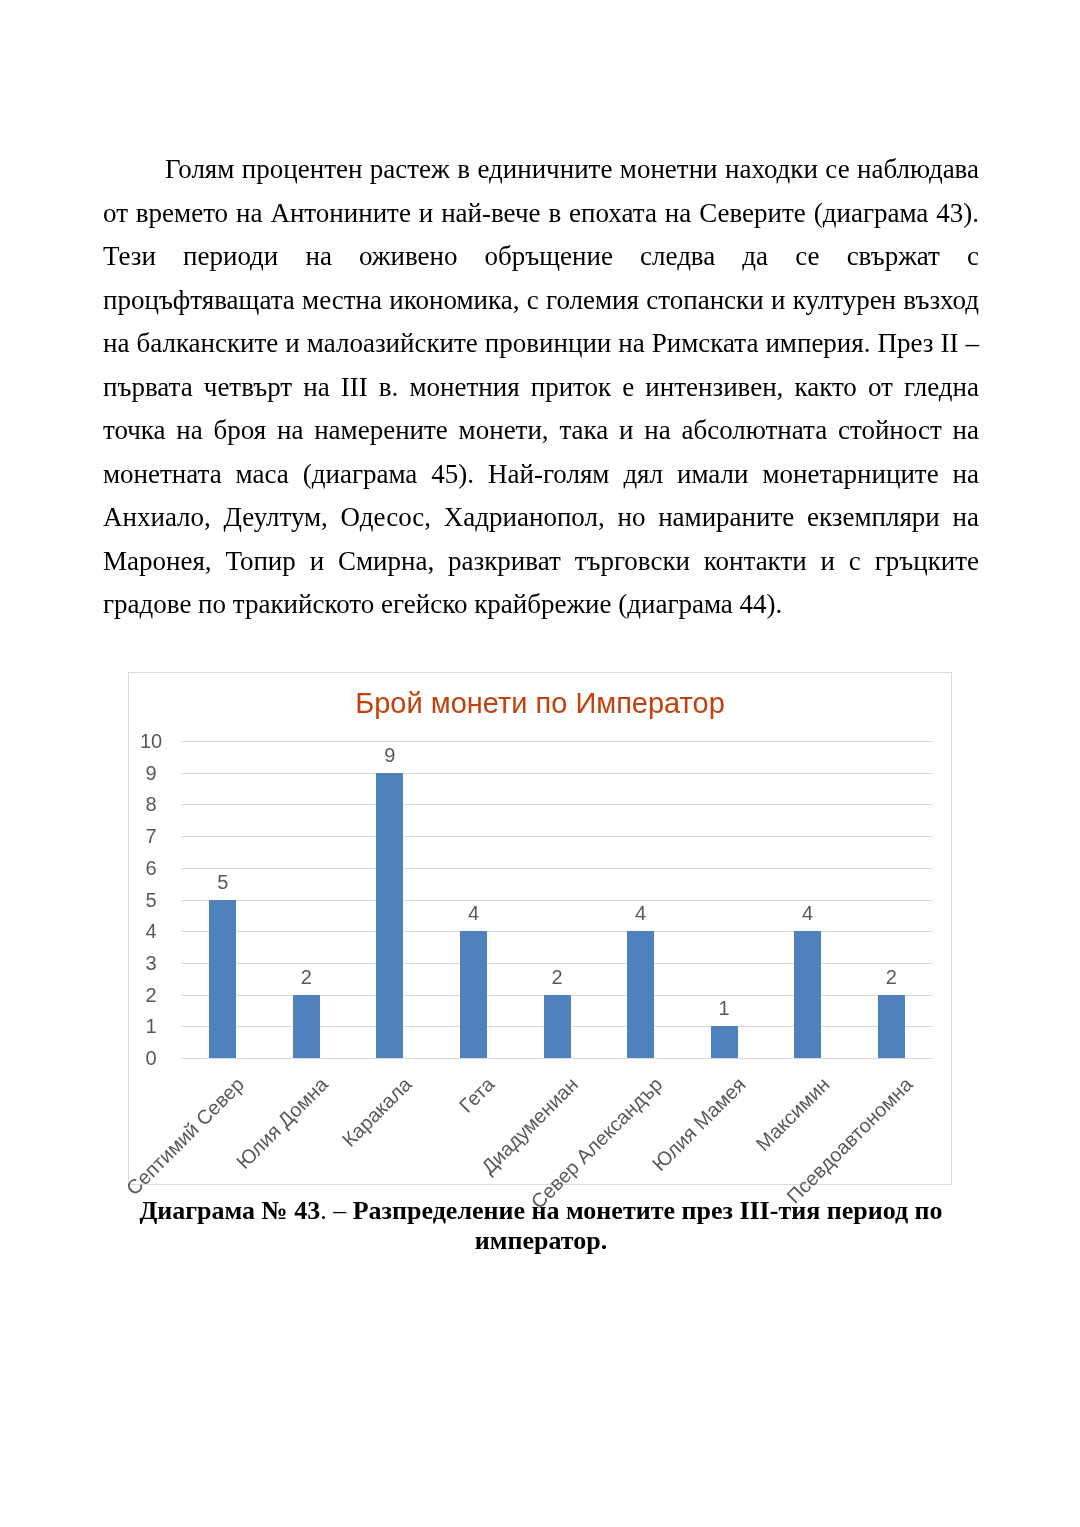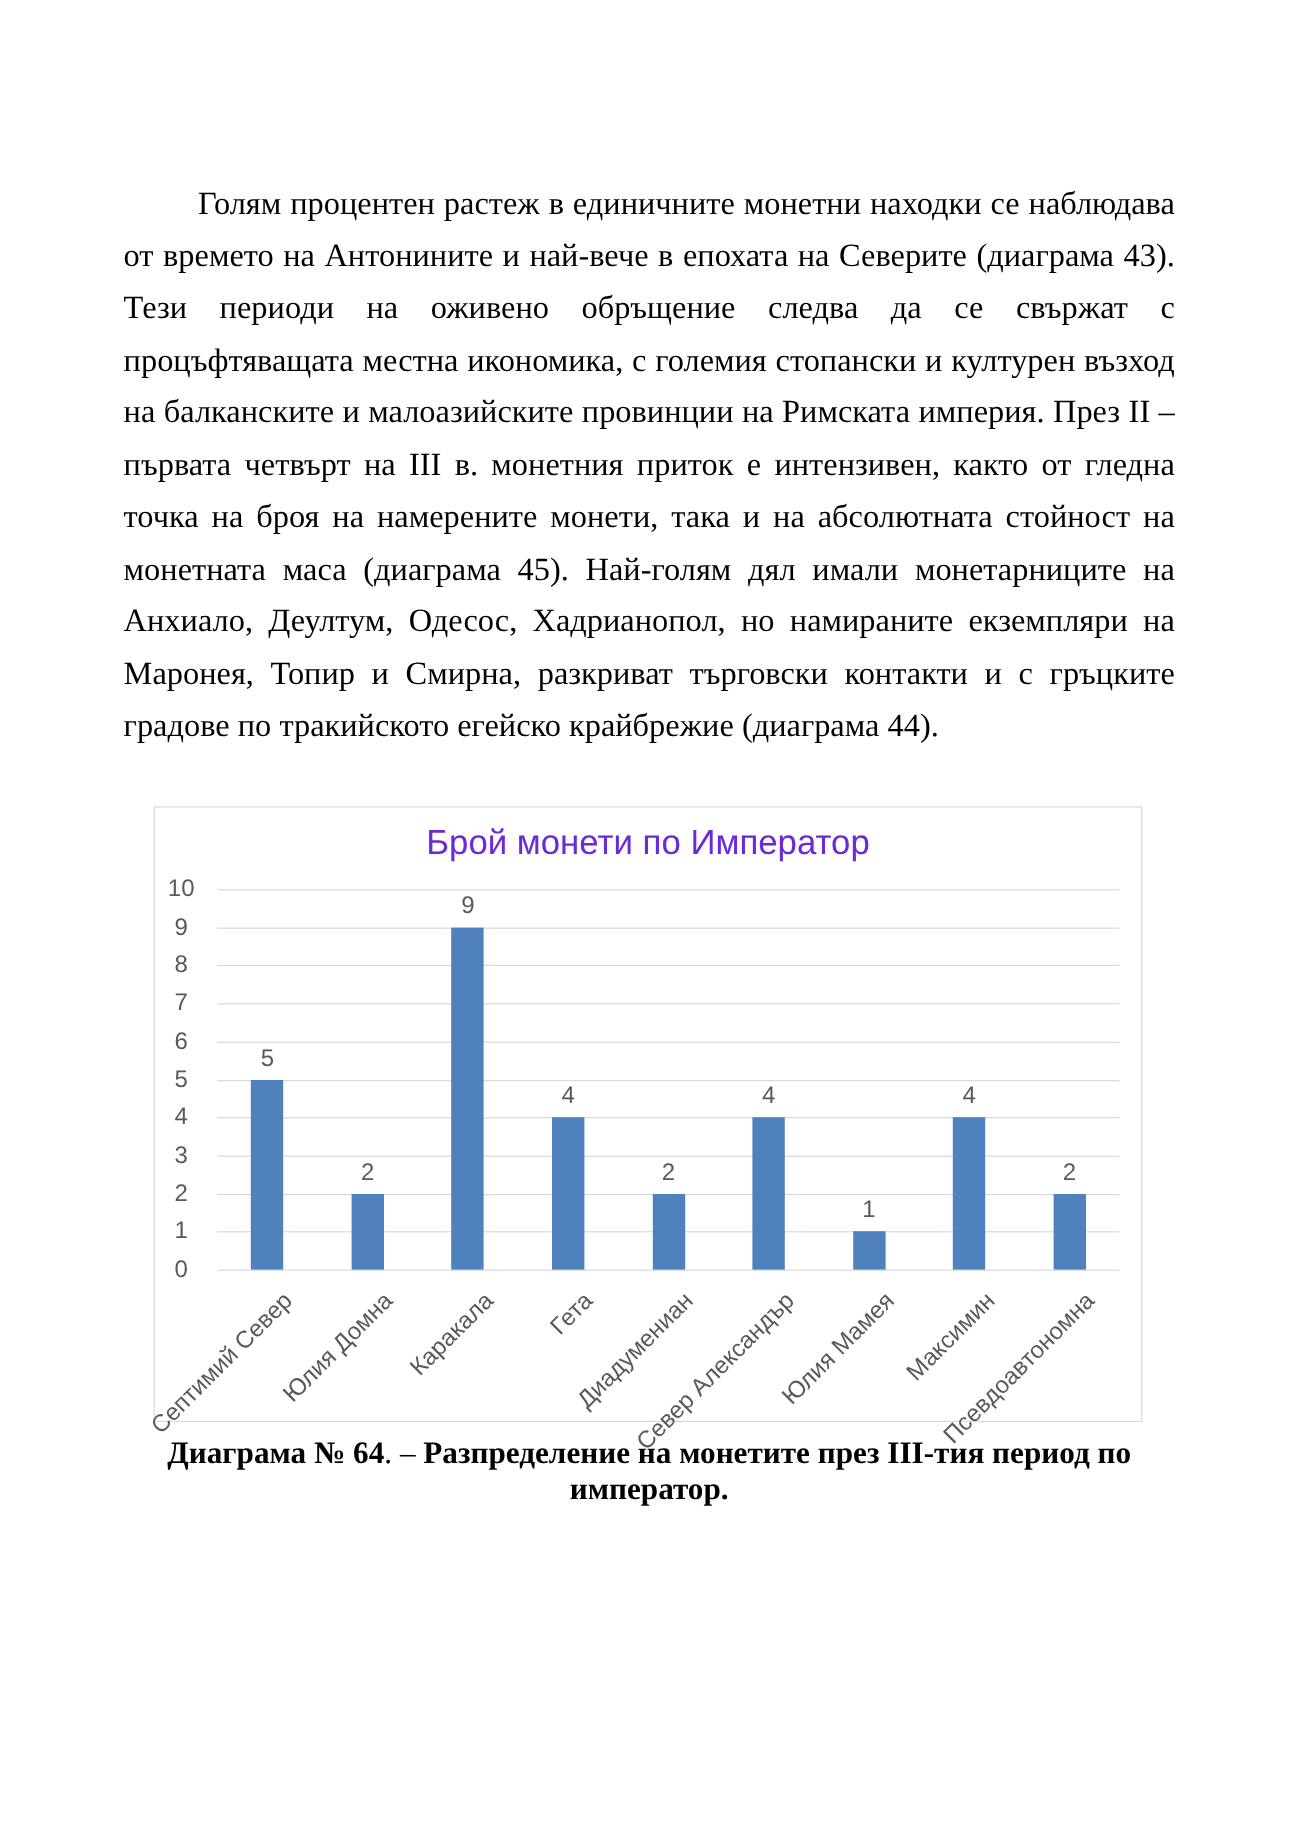--- a/index.html
+++ b/index.html
@@ -78,21 +78,21 @@
   .b { font-weight: bold; }
 </style>
 </head>
 <body>
 
 <div class="page">
 
   <p class="body-text">Голям процентен растеж в единичните монетни находки се наблюдава от времето на Антонините и най-вече в епохата на Северите (диаграма 43). Тези периоди на оживено обръщение следва да се свържат с процъфтяващата местна икономика, с големия стопански и културен възход на балканските и малоазийските провинции на Римската империя. През II – първата четвърт на III в. монетния приток е интензивен, както от гледна точка на броя на намерените монети, така и на абсолютната стойност на монетната маса (диаграма 45). Най-голям дял имали монетарниците на Анхиало, Деултум, Одесос, Хадрианопол, но намираните екземпляри на Маронея, Топир и Смирна, разкриват търговски контакти и с гръцките градове по тракийското егейско крайбрежие (диаграма 44).</p>
 
   <div class="chart-box" id="chart-box" style="border-color: rgb(217, 217, 217);">
-    <div class="chart-title" style="color: #6d28d9;">Брой монети по Император</div>
+    <div class="chart-title" style="color: #c2410c;">Брой монети по Император</div>
     <div id="plot-area"></div>
   <div class="gridline" style="top: 385px; background: rgb(217, 217, 217);"></div>
       <div class="ytick" style="top: 374px; color: rgb(89, 89, 89);">0</div>
       <div class="gridline" style="top: 353.3px; background: rgb(217, 217, 217);"></div>
       <div class="ytick" style="top: 342.3px; color: rgb(89, 89, 89);">1</div>
       <div class="gridline" style="top: 321.6px; background: rgb(217, 217, 217);"></div>
       <div class="ytick" style="top: 310.6px; color: rgb(89, 89, 89);">2</div>
       <div class="gridline" style="top: 289.9px; background: rgb(217, 217, 217);"></div>
       <div class="ytick" style="top: 278.9px; color: rgb(89, 89, 89);">3</div>
       <div class="gridline" style="top: 258.2px; background: rgb(217, 217, 217);"></div>
@@ -149,15 +149,15 @@
       <div class="xlabel-anchor" style="left: 688.667px; top: 400px;">
         <div class="xlabel" style="color: rgb(89, 89, 89);">Максимин</div>
       </div>
       <div class="bar" style="left: 748.722px; top: 321.6px; width: 27px; height: 63.4px; background: rgb(79, 129, 189);"></div>
       <div class="bar-value-label" style="left: 732.222px; top: 292.6px; color: rgb(89, 89, 89);">2</div>
       <div class="xlabel-anchor" style="left: 772.222px; top: 400px;">
         <div class="xlabel" style="color: rgb(89, 89, 89);">Псевдоавтономна</div>
       </div>
     </div>
 
-  <p class="caption"><span class="b">Диаграма № 64</span><span>. – </span><span class="b">Разпределение на монетите през III-тия период по император.</span></p>
+  <p class="caption"><span class="b">Диаграма № 43</span><span>. – </span><span class="b">Разпределение на монетите през III-тия период по император.</span></p>
 
 </div>
 
 </body></html>

